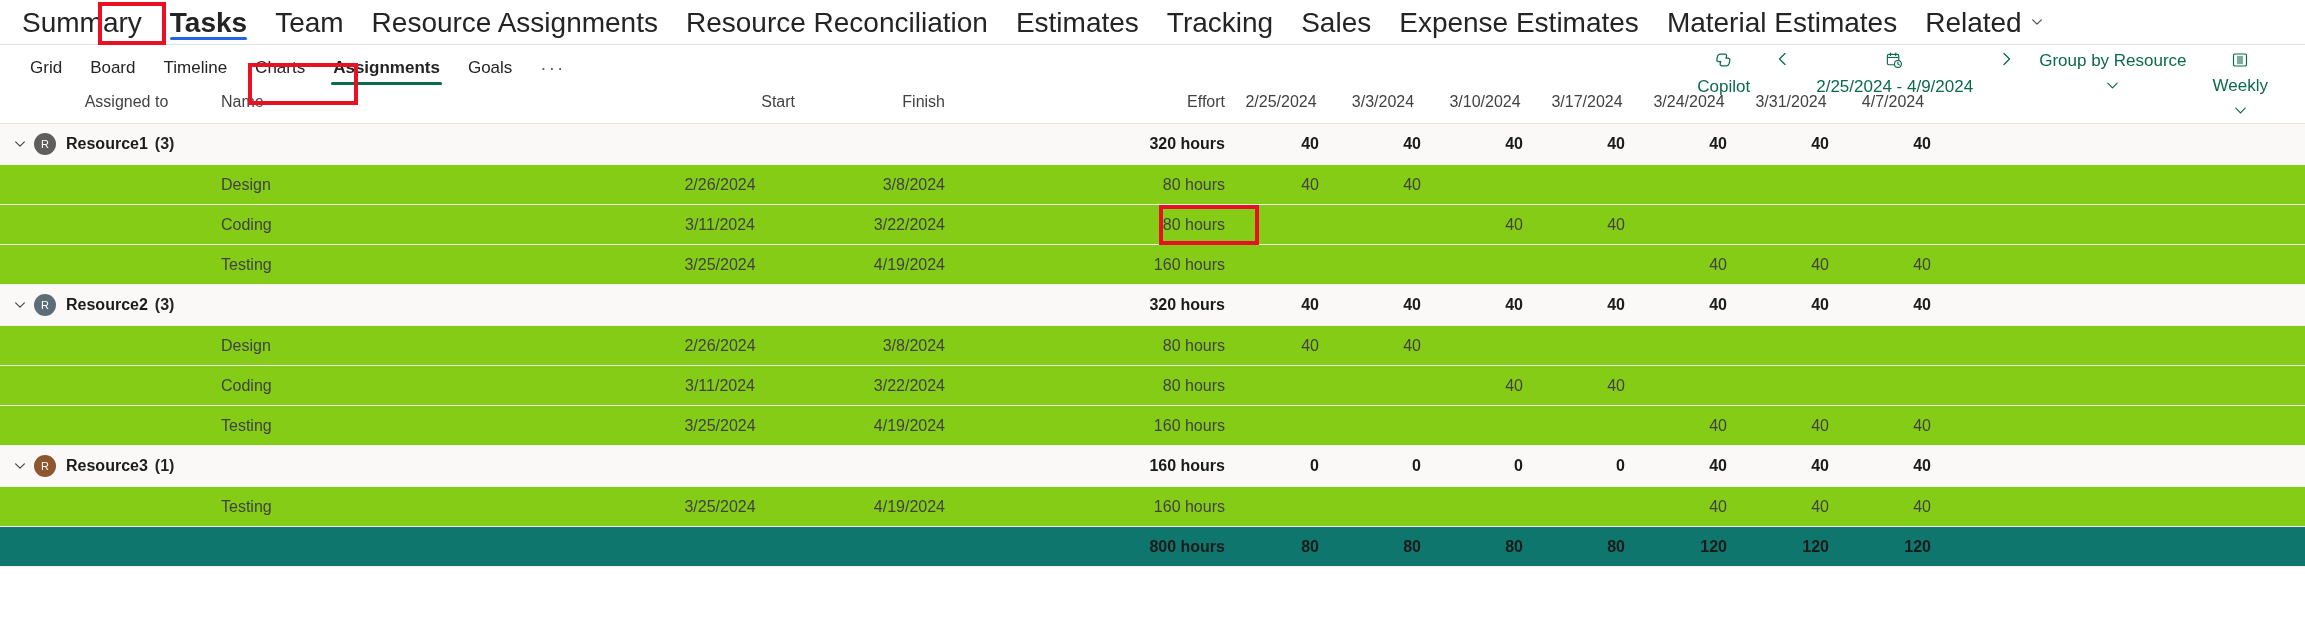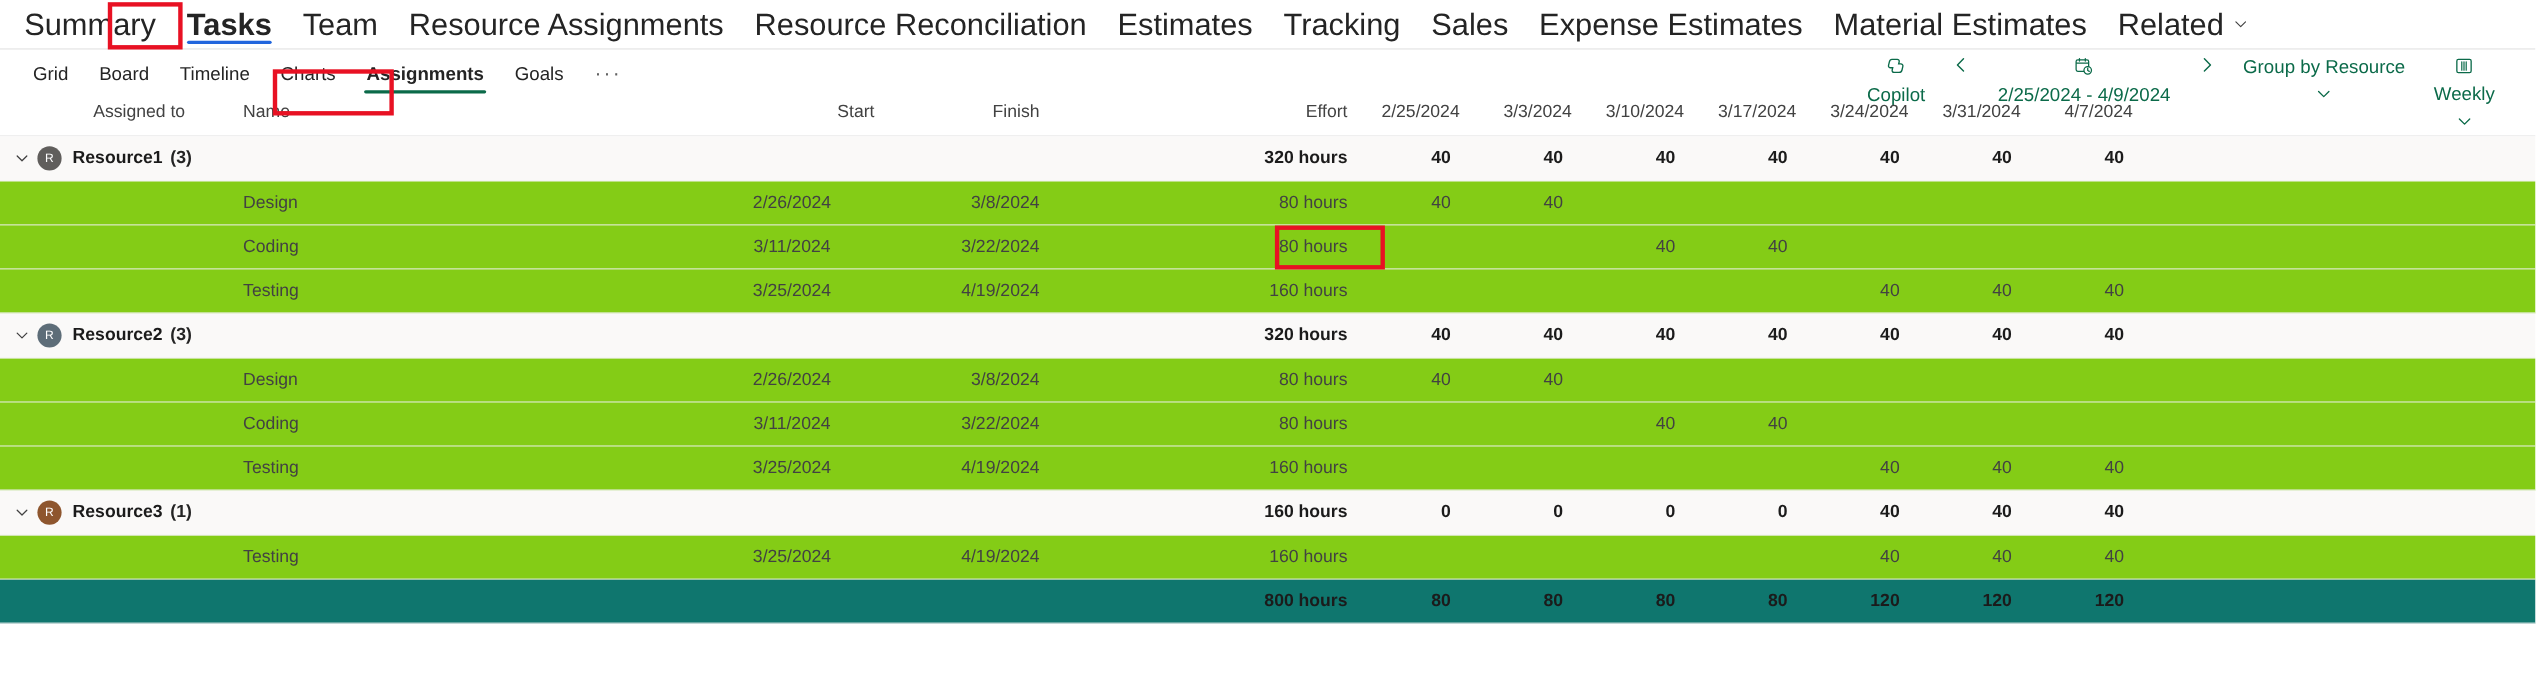--- a/index.html
+++ b/index.html
@@ -150,21 +150,21 @@
   .c-name     { width: 430px; flex: 0 0 430px; padding-left: 6px; }
   .c-start    { width: 150px; flex: 0 0 150px; text-align: center; }
   .c-finish   { width: 150px; flex: 0 0 150px; text-align: right; }
   .c-spacer   { width: 80px;  flex: 0 0 80px; }
   .c-effort   { width: 200px; flex: 0 0 200px; text-align: right; }
   .c-week     { width: 102px; flex: 0 0 102px; text-align: right; }
 
   .row.header .c-start,
   .row.header .c-finish,
   .row.header .c-effort { text-align: right; }
-  .row.header .c-week { text-align: right; padding-left: 10px; }
+  .row.header .c-week { text-align: center; padding-left: 10px; }
   .row .c-week:last-child { margin-right: 0; }
 
   .grid-body .c-week { padding-right: 8px; }
   .row.header .c-week { padding-right: 0; }
 
   .cell-dim { color: #424242; }
   .cell-strong { color: #1b1b1b; font-weight: bold; }
 
   
   .group-cell {

